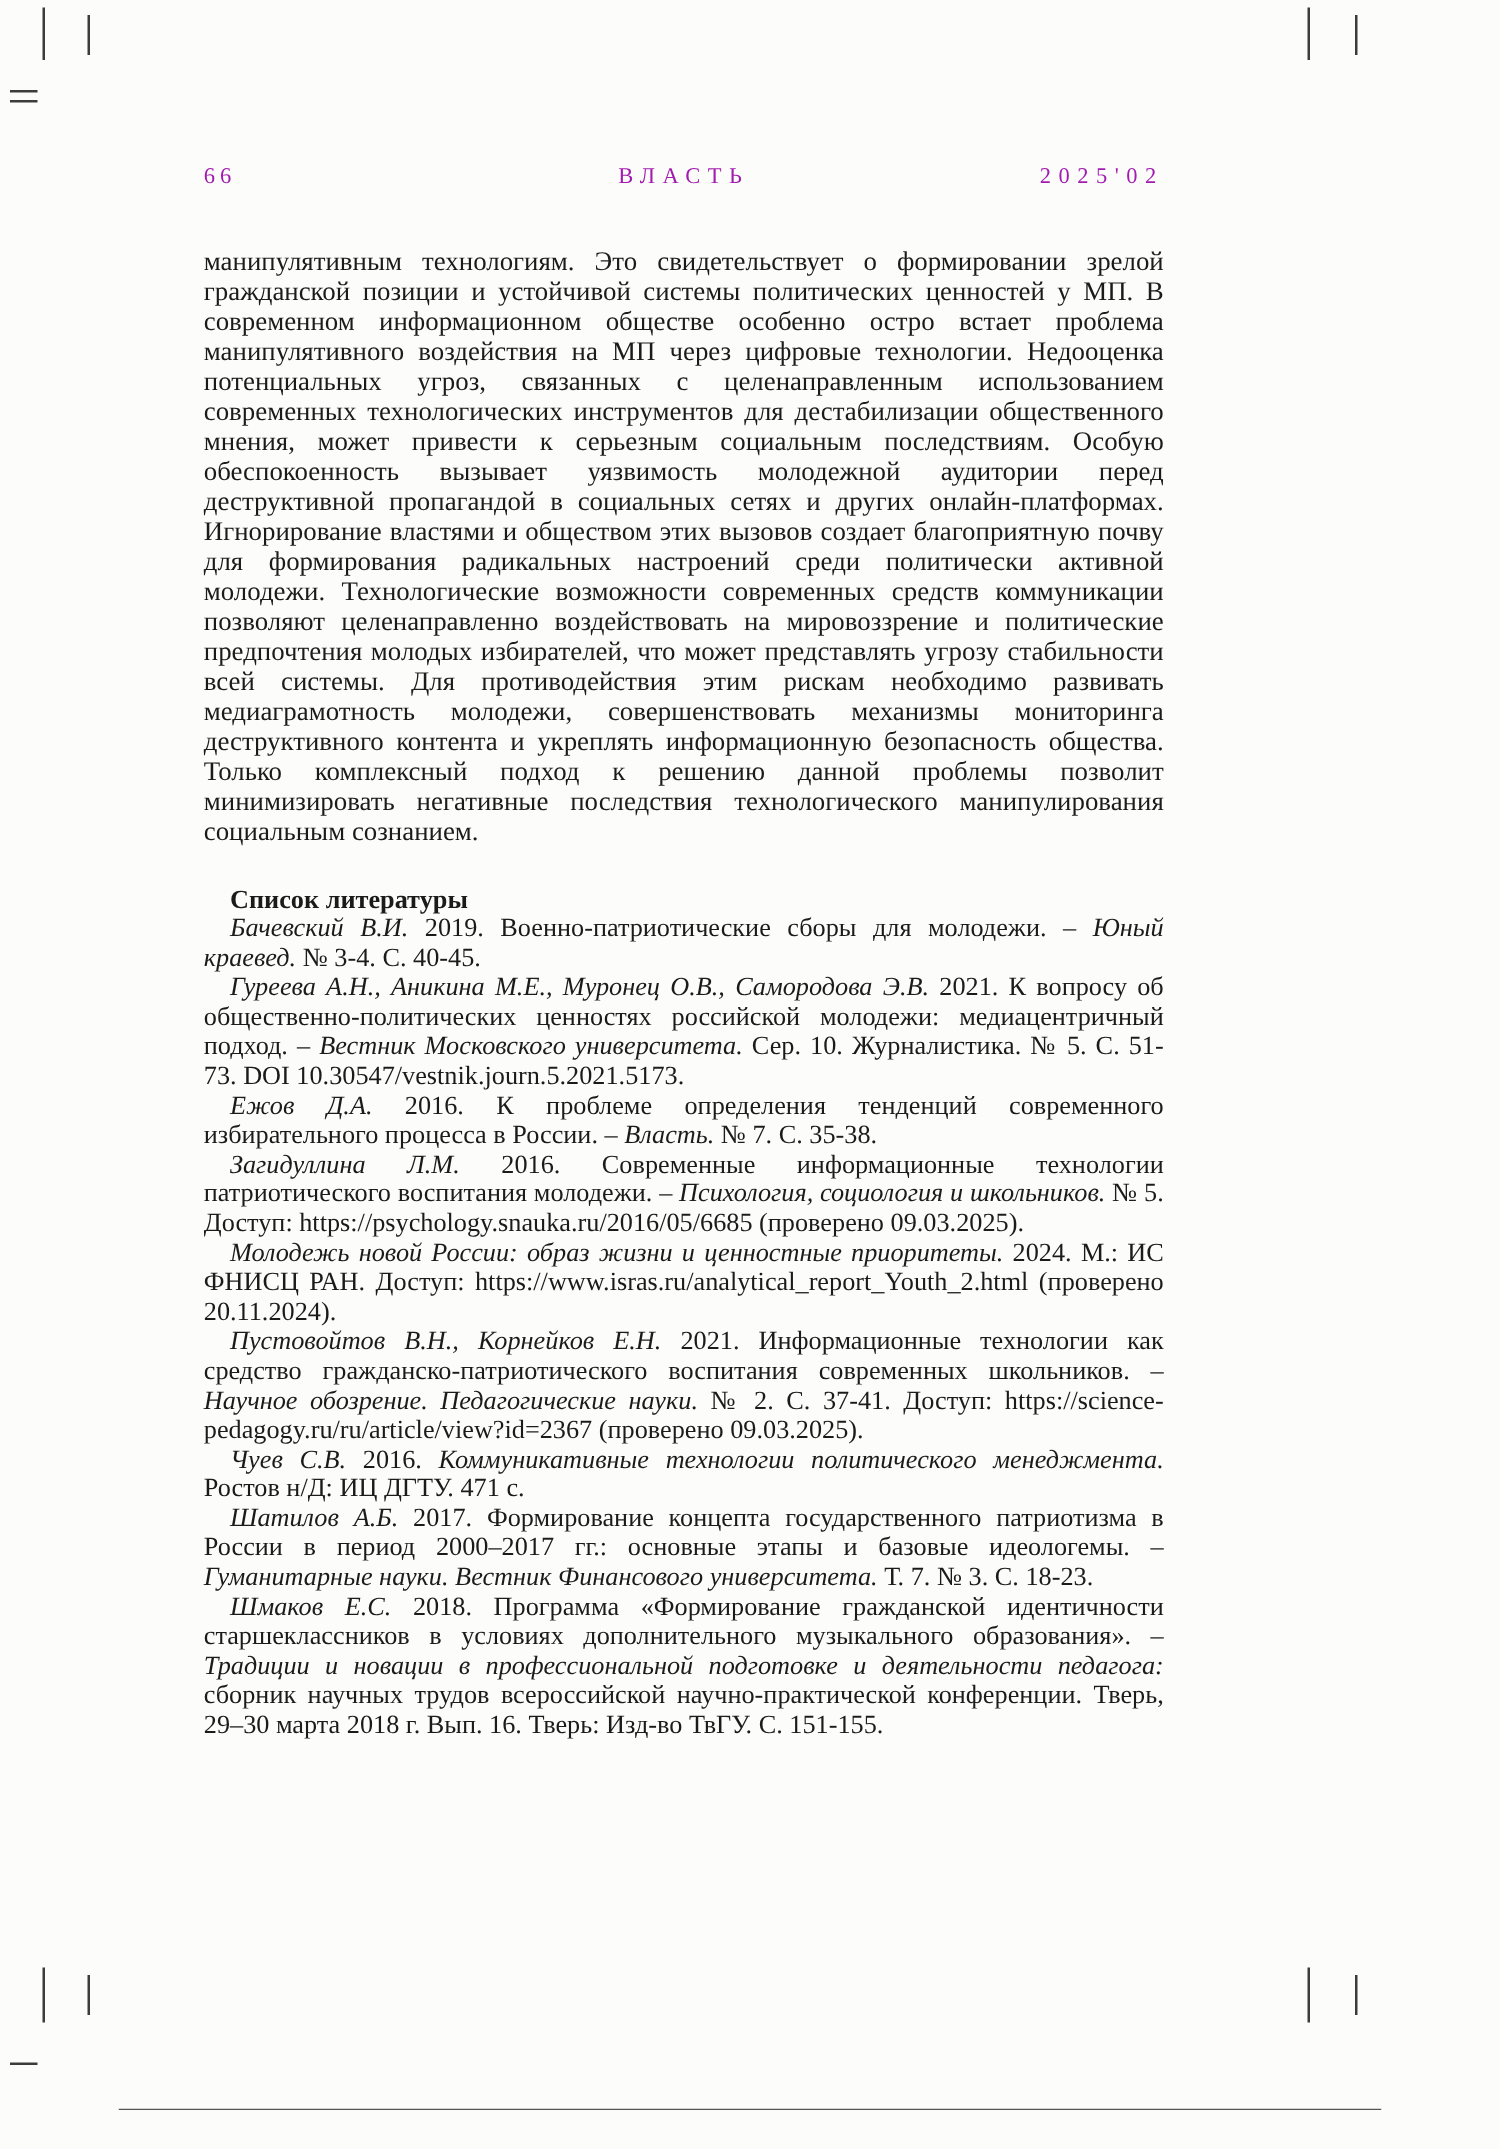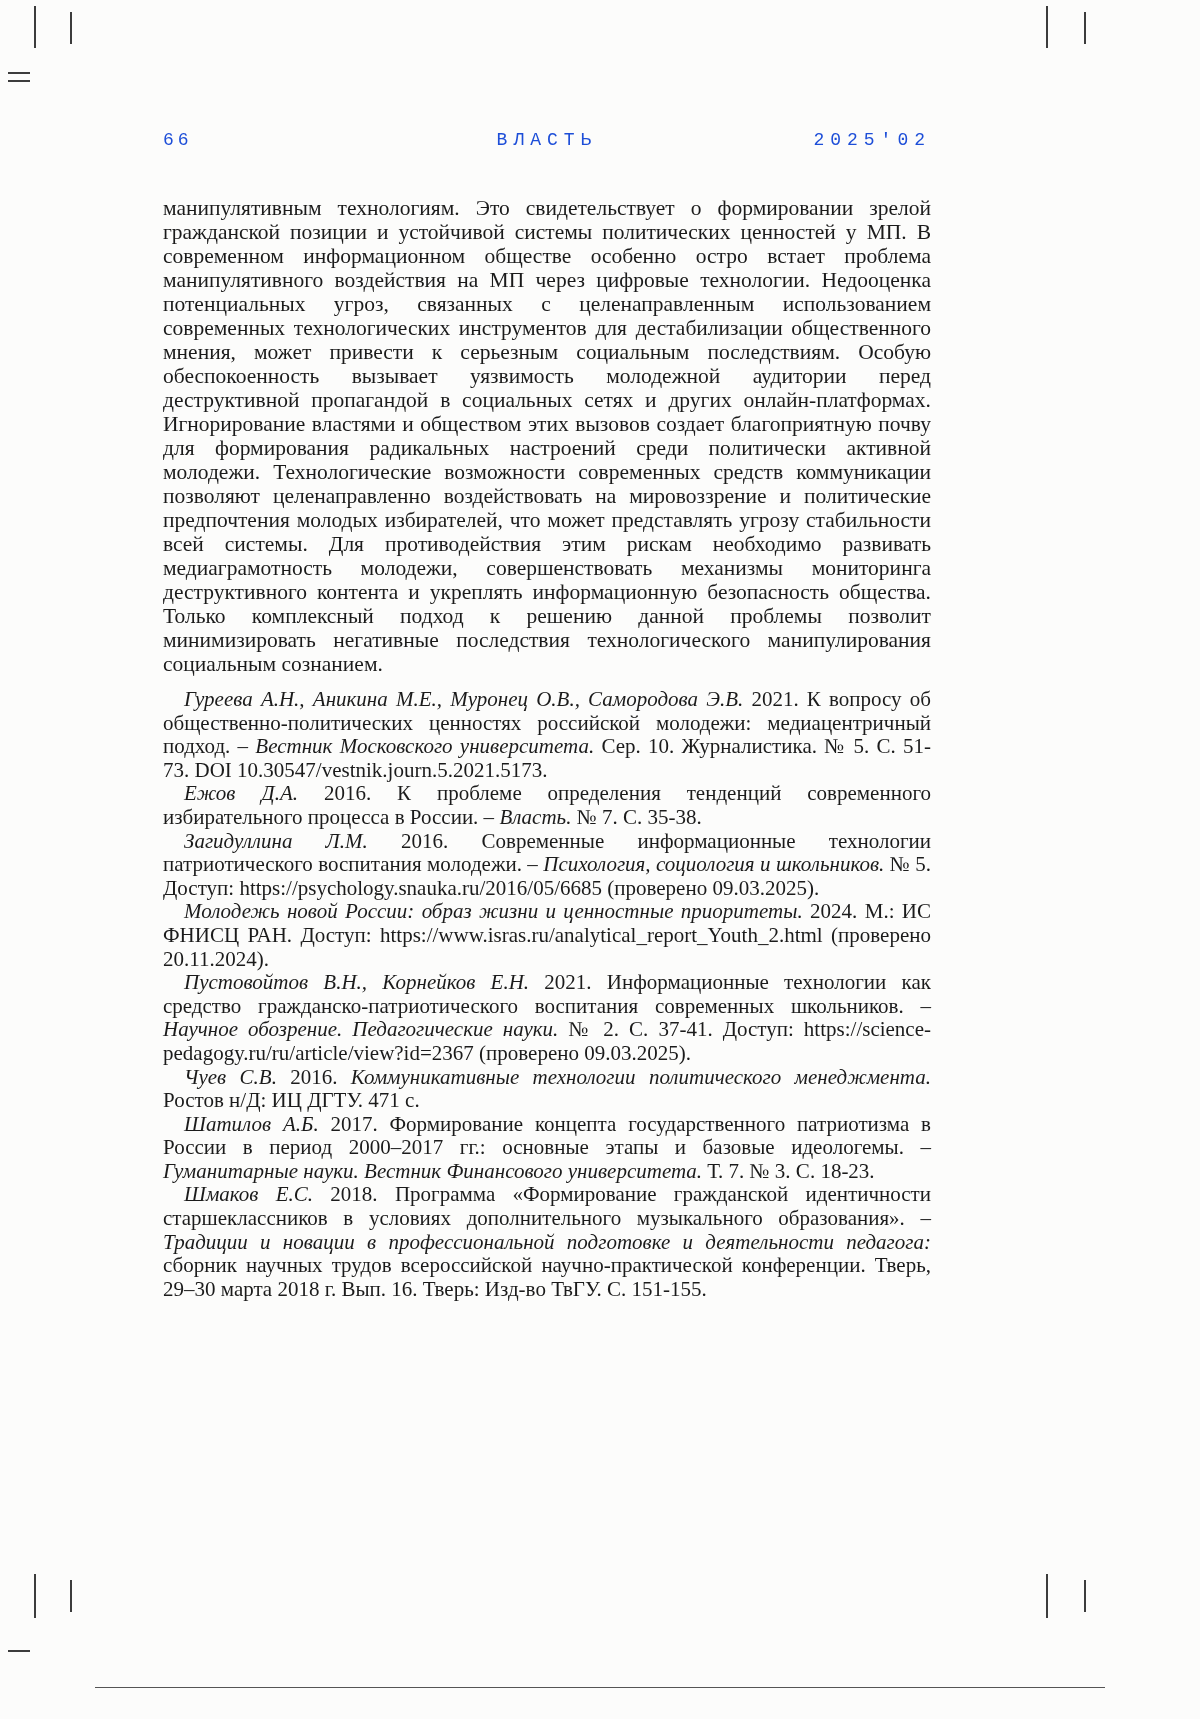--- a/index.html
+++ b/index.html
@@ -8,22 +8,22 @@
     background:#fcfcfb;color:#1b1b1b;
     font-family:"Liberation Serif","DejaVu Serif",serif;
   }
   
   .mark{position:absolute;background:#3c3c3c;}
 
   .content{position:absolute;left:163px;top:130px;width:768px;}
 
   .running-head{
     display:grid;grid-template-columns:1fr auto 1fr;align-items:baseline;
-    font-family:Liberation Mono, monospace;
-    font-size:18px;letter-spacing:6px;color:#1d4ed8;
+    font-family:Liberation Serif, serif;
+    font-size:18px;letter-spacing:6px;color:#a21caf;
   }
   .running-head .left{justify-self:start;letter-spacing:4px;}
   .running-head .center{justify-self:center;}
   .running-head .right{justify-self:end;}
 
   .body-par{
     margin:46px 0 12px 0;
     font-size:21.5px;line-height:24px;
     text-align:justify;text-justify:inter-word;
     hyphens:auto;-webkit-hyphens:auto;
@@ -64,22 +64,24 @@
 <div class="content">
 
   <header class="running-head">
     <span class="left">66</span>
     <span class="center">ВЛАСТЬ</span>
     <span class="right">2025'02</span>
   </header>
 
   <p class="body-par" lang="ru">манипулятивным технологиям. Это свидетельствует о формировании зрелой гражданской позиции и устойчивой системы политических ценностей у МП. В современном информационном обществе особенно остро встает проблема манипулятивного воздействия на МП через цифровые технологии. Недооценка потенциальных угроз, связанных с целенаправленным использованием современных технологических инструментов для дестабилизации общественного мнения, может привести к серьезным социальным последствиям. Особую обеспокоенность вызывает уязвимость молодежной аудитории перед деструктивной пропагандой в социальных сетях и других онлайн-платформах. Игнорирование властями и обществом этих вызовов создает благоприятную почву для формирования радикальных настроений среди политически активной молодежи. Технологические возможности современных средств коммуникации позволяют целенаправленно воздействовать на мировоззрение и политические предпочтения молодых избирателей, что может представлять угрозу стабильности всей системы. Для противодействия этим рискам необходимо развивать медиаграмотность молодежи, совершенствовать механизмы мониторинга деструктивного контента и укреплять информационную безопасность общества. Только комплексный подход к решению данной проблемы позволит минимизировать негативные последствия технологического манипулирования социальным сознанием.</p>
 
+  <h2 class="refs-heading">Список литературы</h2>
 
   <div class="refs" id="refs">
+      <p class="ref" lang="ru"><span class="seg it">Бачевский В.И.</span><span class="seg"> 2019. Военно-патриотические сборы для молодежи. – </span><span class="seg it">Юный краевед.</span><span class="seg"> № 3-4. С. 40-45.</span></p>
       <p class="ref" lang="ru"><span class="seg it">Гуреева А.Н., Аникина М.Е., Муронец О.В., Самородова Э.В.</span><span class="seg"> 2021. К вопросу об общественно-политических ценностях российской молодежи: медиацентричный подход. – </span><span class="seg it">Вестник Московского университета.</span><span class="seg"> Сер. 10. Журналистика. № 5. С. 51-73. DOI 10.30547/vestnik.journ.5.2021.5173.</span></p>
       <p class="ref" lang="ru"><span class="seg it">Ежов Д.А.</span><span class="seg"> 2016. К проблеме определения тенденций современного избирательного процесса в России. – </span><span class="seg it">Власть.</span><span class="seg"> № 7. С. 35-38.</span></p>
       <p class="ref" lang="ru"><span class="seg it">Загидуллина Л.М.</span><span class="seg"> 2016. Современные информационные технологии патриотического воспитания молодежи. – </span><span class="seg it">Психология, социология и школьников.</span><span class="seg"> № 5. Доступ: https://psychology.snauka.ru/2016/05/6685 (проверено 09.03.2025).</span></p>
       <p class="ref" lang="ru"><span class="seg it">Молодежь новой России: образ жизни и ценностные приоритеты.</span><span class="seg"> 2024. М.: ИС ФНИСЦ РАН. Доступ: https://www.isras.ru/analytical_report_Youth_2.html (проверено 20.11.2024).</span></p>
       <p class="ref" lang="ru"><span class="seg it">Пустовойтов В.Н., Корнейков Е.Н.</span><span class="seg"> 2021. Информационные технологии как средство гражданско-патриотического воспитания современных школьников. – </span><span class="seg it">Научное обозрение. Педагогические науки.</span><span class="seg"> № 2. С. 37-41. Доступ: https://science-pedagogy.ru/ru/article/view?id=2367 (проверено 09.03.2025).</span></p>
       <p class="ref" lang="ru"><span class="seg it">Чуев С.В.</span><span class="seg"> 2016. </span><span class="seg it">Коммуникативные технологии политического менеджмента.</span><span class="seg"> Ростов н/Д: ИЦ ДГТУ. 471 с.</span></p>
       <p class="ref" lang="ru"><span class="seg it">Шатилов А.Б.</span><span class="seg"> 2017. Формирование концепта государственного патриотизма в России в период 2000–2017 гг.: основные этапы и базовые идеологемы. – </span><span class="seg it">Гуманитарные науки. Вестник Финансового университета.</span><span class="seg"> Т. 7. № 3. С. 18-23.</span></p>
       <p class="ref" lang="ru"><span class="seg it">Шмаков Е.С.</span><span class="seg"> 2018. Программа «Формирование гражданской идентичности старшеклассников в условиях дополнительного музыкального образования». – </span><span class="seg it">Традиции и новации в профессиональной подготовке и деятельности педагога:</span><span class="seg"> сборник научных трудов всероссийской научно-практической конференции. Тверь, 29–30 марта 2018 г. Вып. 16. Тверь: Изд-во ТвГУ. С. 151-155.</span></p>
     </div>
 

